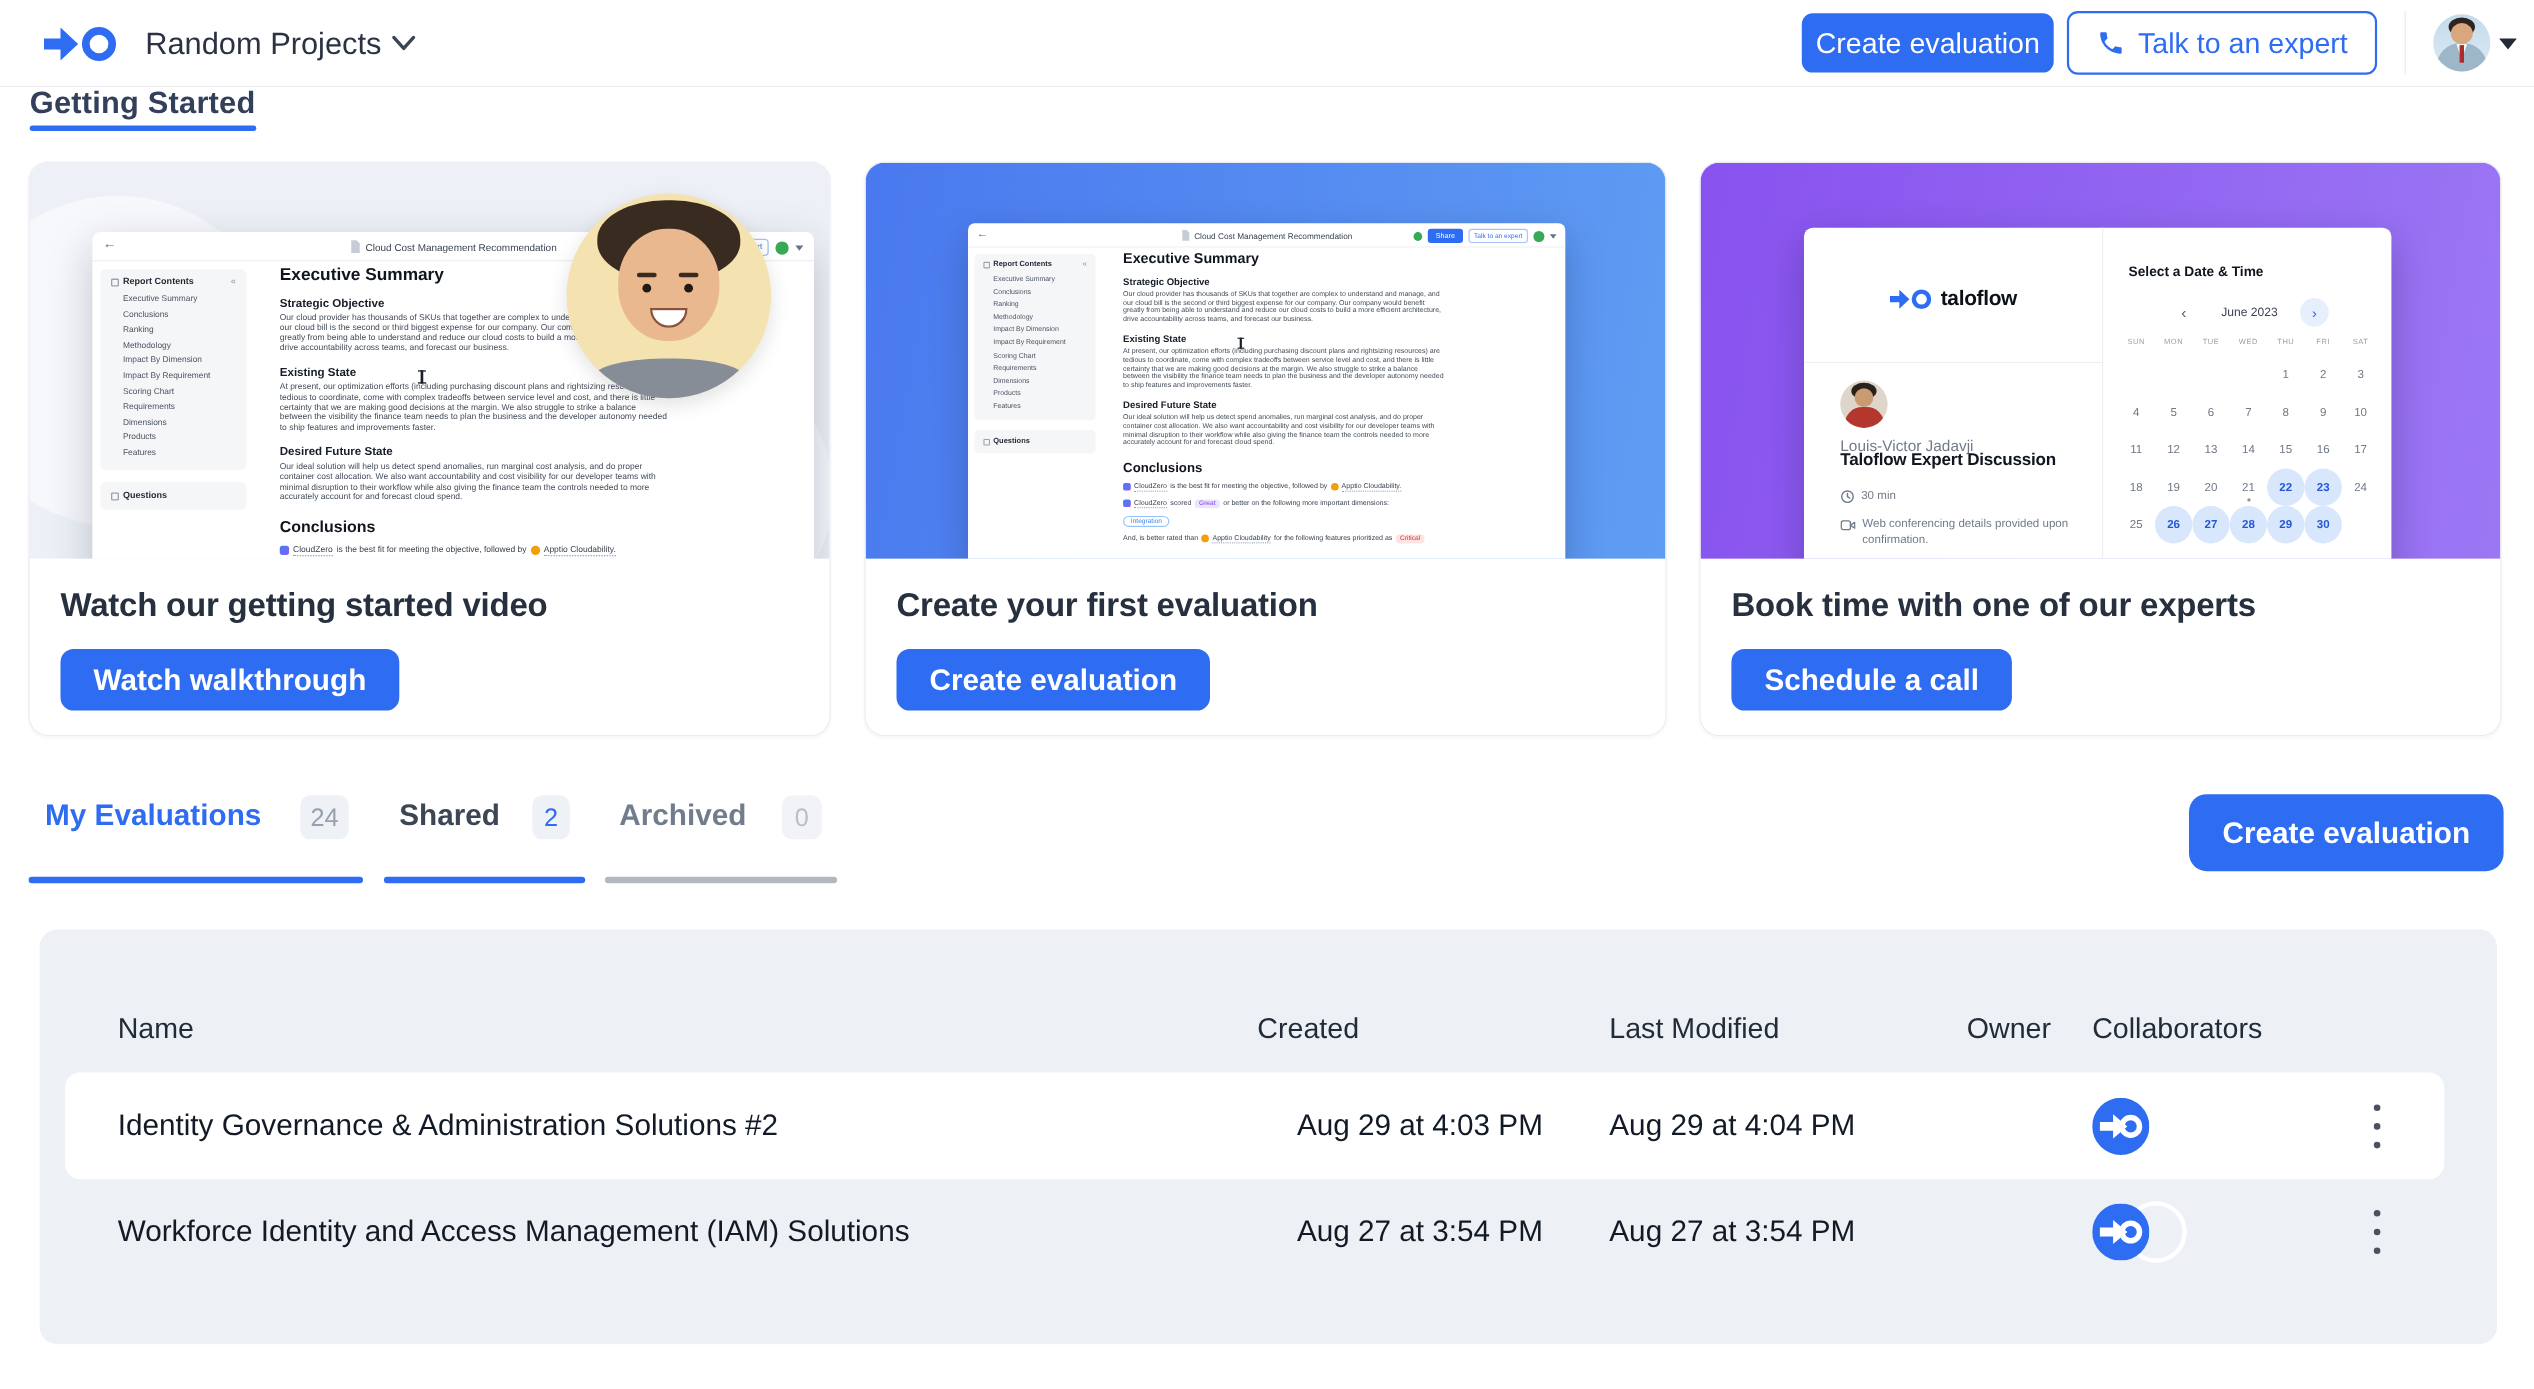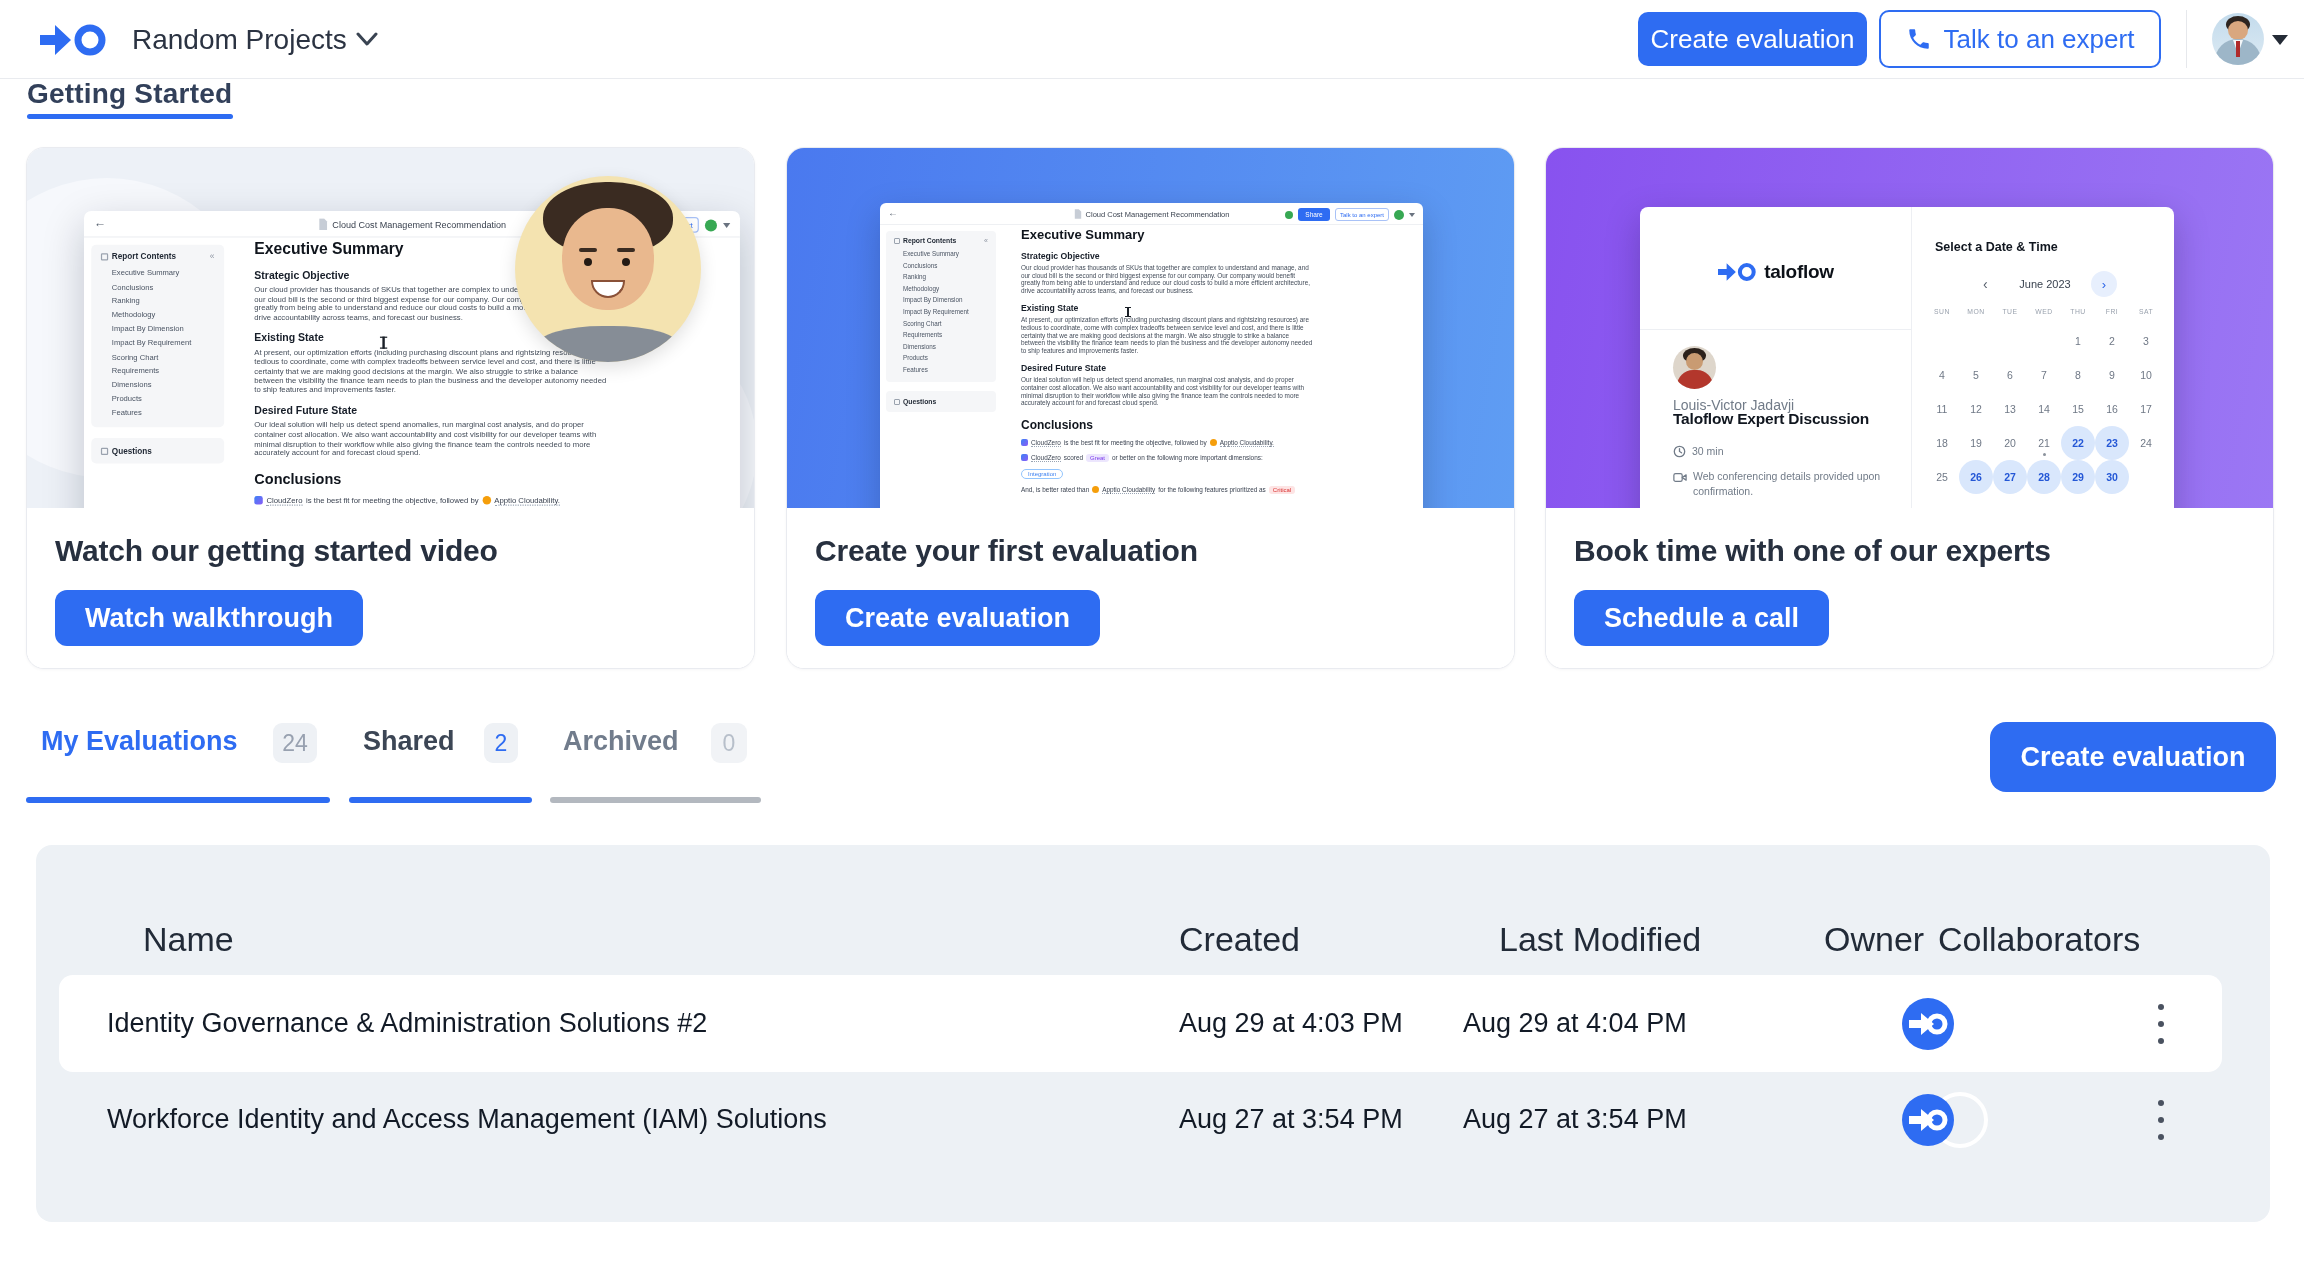--- a/index.html
+++ b/index.html
@@ -124,21 +124,21 @@
   .badge-shared { left:484px; width:34px; color:#2e6cf2; }
   .badge-archived { left:711px; width:36px; color:#b7bfca; background:#f1f3f6; }
   .tab-underline { position:absolute; top:797px; height:6px; border-radius:3px; }
   .u-me { left:26px; width:304px; background:#2e6cf2; }
   .u-shared { left:349px; width:183px; background:#2e6cf2; }
   .u-archived { left:550px; width:211px; background:#b3b8bf; }
   .btn-create-main { position:absolute; left:1990px; top:722px; width:286px; height:70px; border-radius:16px; background:#2e6cf2; color:#fff; font-size:27px; font-weight:700; }
 
   
   .table-card { position:absolute; left:36px; top:845px; width:2234px; height:377px; background:#edf1f5; border-radius:16px; }
-  .th { position:absolute; top:75px; font-size:34px; color:#222b38;margin-left:36px; }
+  .th { position:absolute; top:75px; font-size:26px; color:#222b38; }
   .th-name { left:71px; } .th-created { left:1107px; } .th-modified { left:1427px; } .th-owner { left:1752px; } .th-collab { left:1866px; }
   .trow { position:absolute; left:23px; width:2163px; height:97px; }
   .trow1 { top:130px; background:#fff; border-radius:14px; }
   .trow2 { top:226px; }
   .cell { position:absolute; top:0; height:100%; display:flex; align-items:center; font-size:27px; color:#121a26; }
   .c-name { left:48px; font-weight:500; }
   .c-created { left:1084px;margin-left:36px; } .c-modified { left:1404px; }
   .row-avatar { position:absolute; left:1843px; top:23px; width:52px; height:52px; }
   .collab-ring { position:absolute; left:1873px; top:21px; width:56px; height:56px; border:4px solid #fff; border-radius:50%; }
   .kebab { position:absolute; left:2098px; top:29px; width:8px; height:40px; display:flex; flex-direction:column; justify-content:space-between; align-items:center; }

